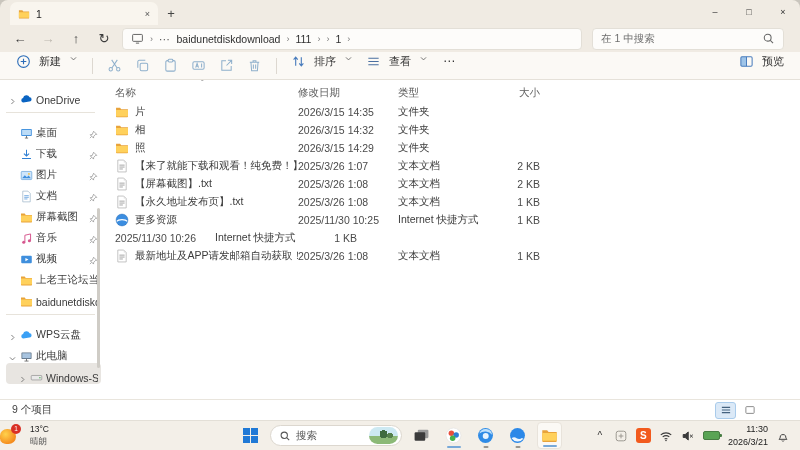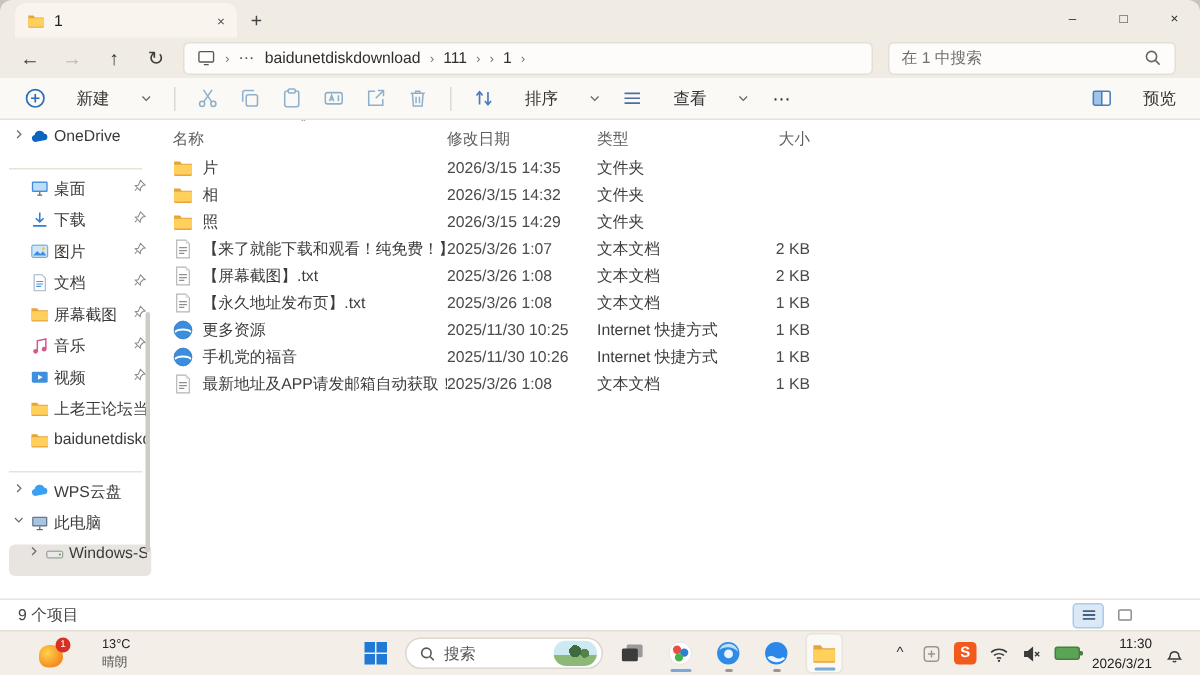--- a/index.html
+++ b/index.html
@@ -23,32 +23,32 @@
   .navbtn{width:28px;text-align:center;font-size:13px;color:#3d3d3d}
   .navbtn.disabled{color:#bcb7ae}
   .addressbar{width:460px;height:22px;background:#fdfcfa;border:1px solid #e3dfd7;border-radius:4px;display:flex;align-items:center;padding:0 8px;gap:6px;font-size:10.5px;color:#2f2f2f;margin-left:4px;white-space:nowrap;overflow:hidden}
   .crumbsep{color:#777;font-size:9px}
   .crumbdots{color:#555;letter-spacing:1px}
   .searchbar{margin-left:10px;flex:1;height:22px;background:#fdfcfa;border:1px solid #e3dfd7;border-radius:4px;display:flex;align-items:center;padding:0 8px;font-size:10.5px;color:#6f6f6f;margin-right:10px}
   .searchbar .mag{margin-left:auto;width:13px;height:13px}
 
   
   .toolbar{height:28px;background:#fbf9f5;border-bottom:1px solid #e5e1d9;display:flex;align-items:center;padding:0 10px;gap:1px;flex-shrink:0}
-  .tbtn{display:flex;align-items:center;gap:20px;font-size:11px;color:#333;padding:0 6px;height:24px;border-radius:4px}
+  .tbtn{display:flex;align-items:flex-start;gap:8px;font-size:11px;color:#333;padding:0 6px;height:24px;border-radius:4px}
   .ticon{width:15px;height:15px}
   .caret9{width:9px;height:9px}
   .tsep{width:1px;height:16px;background:#ddd8d0;margin:0 7px}
   .iconbtn{width:27px;height:24px;display:flex;align-items:center;justify-content:center;border-radius:4px}
   .morebtn{font-size:12px;color:#333;padding:0 8px;letter-spacing:1px}
   .previewbtn{margin-left:auto}
 
   
   .main{flex:1;display:flex;background:#fff;min-height:0}
   .sidebar{width:101px;padding:5px 0 0 6px;position:relative;font-size:10.5px;color:#3a3a3a;flex-shrink:0;overflow:hidden}
-  .sitem{display:flex;align-items:flex-start;height:21px;gap:3px;padding:0 3px 0 2px;border-radius:4px;white-space:nowrap;overflow:hidden}
+  .sitem{display:flex;align-items:flex-end;height:21px;gap:3px;padding:0 3px 0 2px;border-radius:4px;white-space:nowrap;overflow:hidden}
   .sitem .chev{width:9px;height:9px;flex:0 0 9px}
   .sitem .chev.empty{visibility:hidden}
   .sitem .sicon{width:13px;height:13px;flex:0 0 13px}
   .sitem .slabel{overflow:hidden;flex:1}
   .sitem .pin{width:10px;height:10px;flex:0 0 10px;margin-left:auto}
   .sitem.selected{background:#e8e5e1}
   .sitem.ind1{padding-left:12px}
   .ssep{height:1px;background:#e7e3db;margin:6px 6px 6px 0}
   .sscroll{position:absolute;right:1px;top:128px;width:3px;height:160px;background:#cfccc6;border-radius:2px}
 
@@ -68,21 +68,21 @@
 
   
   .statusbar{height:21px;border-top:1px solid #e9e5dd;display:flex;align-items:center;padding:0 12px;font-size:10.5px;color:#444;background:#fff;flex-shrink:0}
   .viewtoggles{margin-left:auto;display:flex;gap:3px;margin-right:28px}
   .vt{width:21px;height:17px;display:flex;align-items:center;justify-content:center;border:1px solid transparent;border-radius:3px}
   .vt.active{background:#dbe9f7;border-color:#a9cbeb}
   .vt .vicon{width:12px;height:12px}
 
   
   .taskbar{position:absolute;bottom:0;left:0;width:800px;height:30px;background:#f3efe8;border-top:1px solid #e3dfd7;display:flex;align-items:center}
-  .weather{display:flex;align-items:flex-end;gap:22px;padding-left:26px}
+  .weather{display:flex;align-items:center;gap:10px;padding-left:0}
   .wicon{position:relative;width:20px;height:20px}
   .wsun{position:absolute;left:0;top:3px;width:16px;height:15px;border-radius:50% 60% 55% 45%;background:radial-gradient(circle at 35% 35%,#ffd24d,#f58c1e 70%)}
   .wbadge{position:absolute;right:-1px;top:-2px;width:10px;height:10px;border-radius:50%;background:#d93025;color:#fff;font-size:6.5px;display:flex;align-items:center;justify-content:center}
   .wtext{font-size:8.5px;line-height:1.3;color:#333}
   .wtemp{color:#222}
   .wcond{color:#555}
   .tcenter{position:absolute;left:50%;transform:translateX(-50%);display:flex;align-items:center;gap:7px;height:20px}
   .winlogo{width:15px;height:15px;display:grid;grid-template-columns:7px 7px;grid-template-rows:7px 7px;gap:1px}
   .winlogo i{background:#2079d6}
   .tsearch{width:132px;height:21px;background:#fff;border:1px solid #dcd7cf;border-radius:11px;display:flex;align-items:center;padding:0 3px 0 8px;gap:5px;font-size:10.5px;color:#555}
@@ -597,30 +597,20 @@
                     <circle cx="8" cy="8" r="6.8" fill="none" stroke="#2268b0" stroke-width=".5"></circle>
                   </svg>
                 </span>
                 <span>更多资源</span>
               </div>
               <div class="cell-date">2025/11/30 10:25</div>
               <div class="cell-type">Internet 快捷方式</div>
               <div class="cell-size">1 KB</div>
             </div>
             <div class="lrow">
-              <div class="cell-name">
-                <span class="ficon">
-                  <svg viewBox="0 0 16 16">
-                    <circle cx="8" cy="8" r="6.8" fill="#3b8de0"></circle>
-                    <path d="M1.8 9.6c2.2-2.7 10.2-2.7 12.4 0" fill="none" stroke="#fff" stroke-width="1.5"></path>
-                    <circle cx="8" cy="8" r="6.8" fill="none" stroke="#2268b0" stroke-width=".5"></circle>
-                  </svg>
-                </span>
-                <span>手机党的福音</span>
-              </div>
               <div class="cell-date">2025/11/30 10:26</div>
               <div class="cell-type">Internet 快捷方式</div>
               <div class="cell-size">1 KB</div>
             </div>
             <div class="lrow">
               <div class="cell-name">
                 <span class="ficon">
                   <svg viewBox="0 0 16 16">
                     <path d="M3.2 1.2h6.8l2.8 2.8v10.8H3.2z" fill="#fff" stroke="#b5b5b5" stroke-width=".9"></path>
                     <path d="M10 1.2l2.8 2.8H10z" fill="#ddd"></path>

